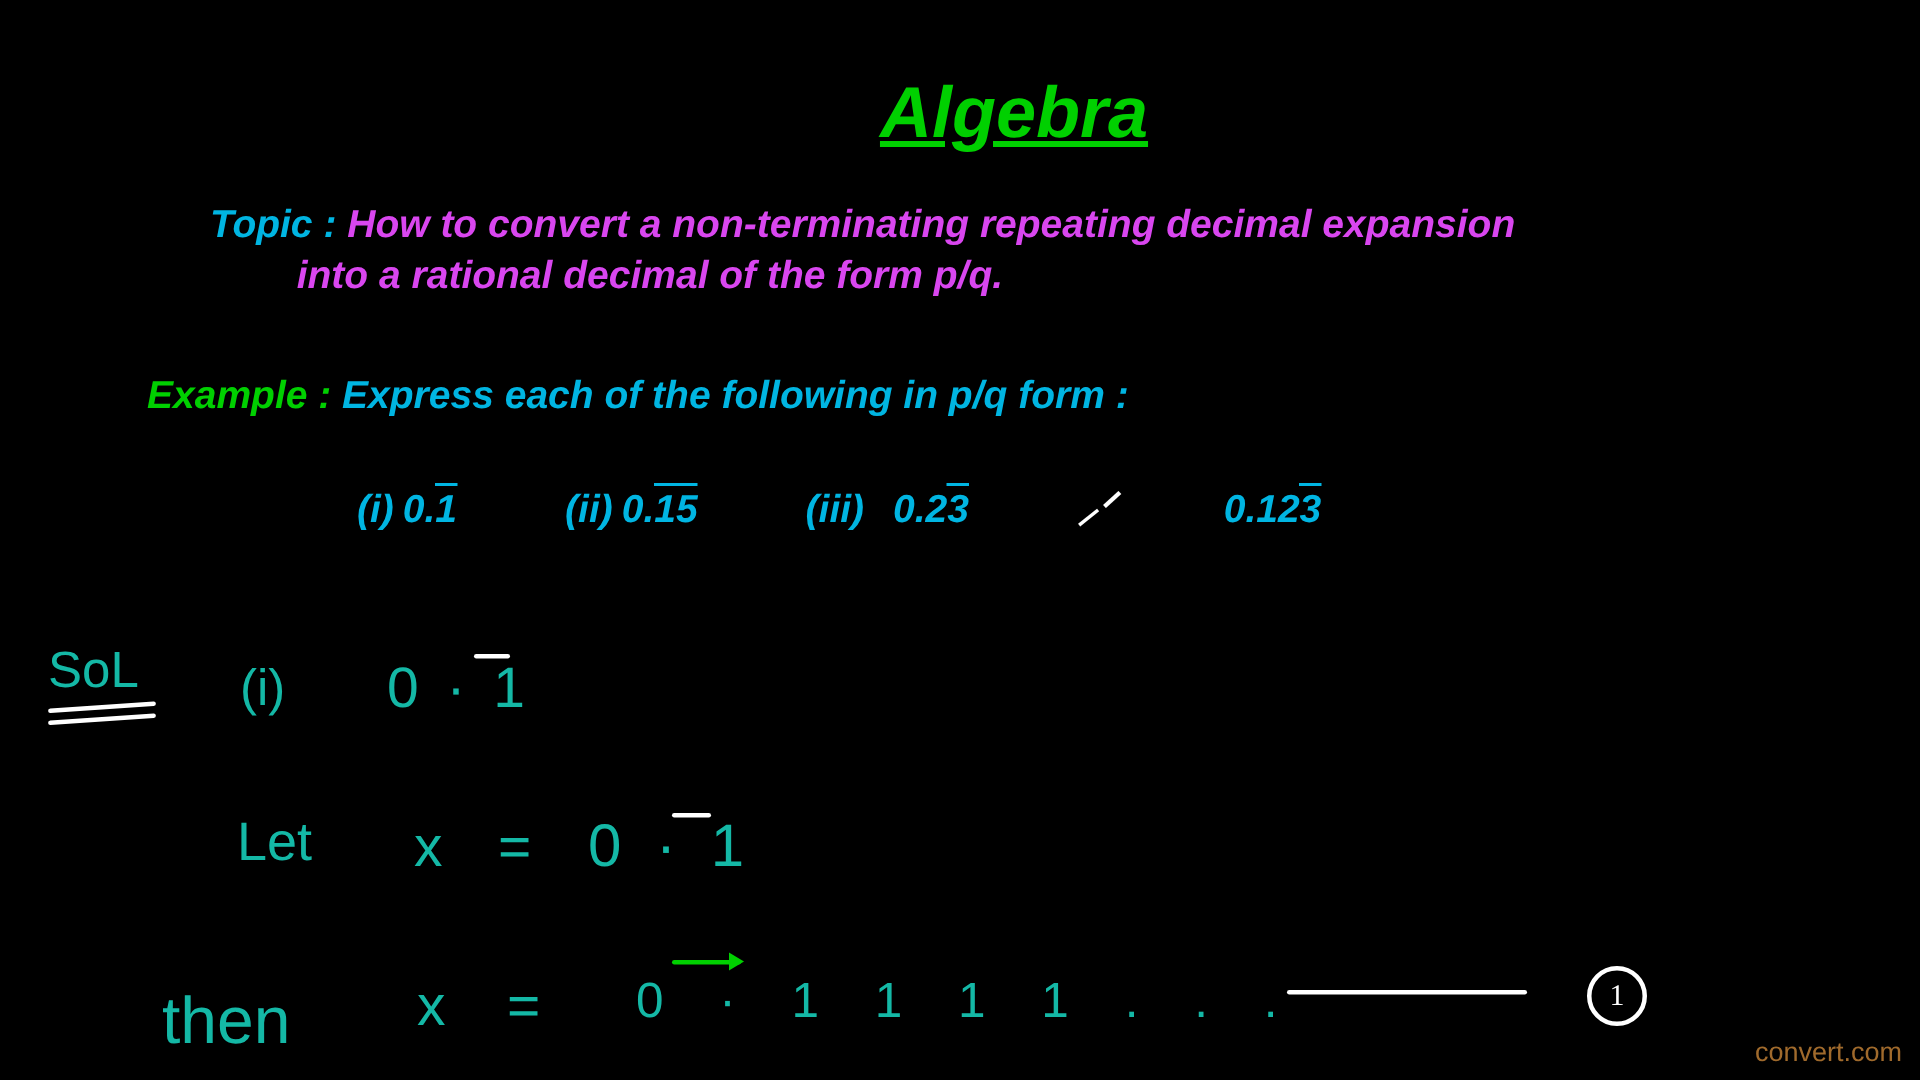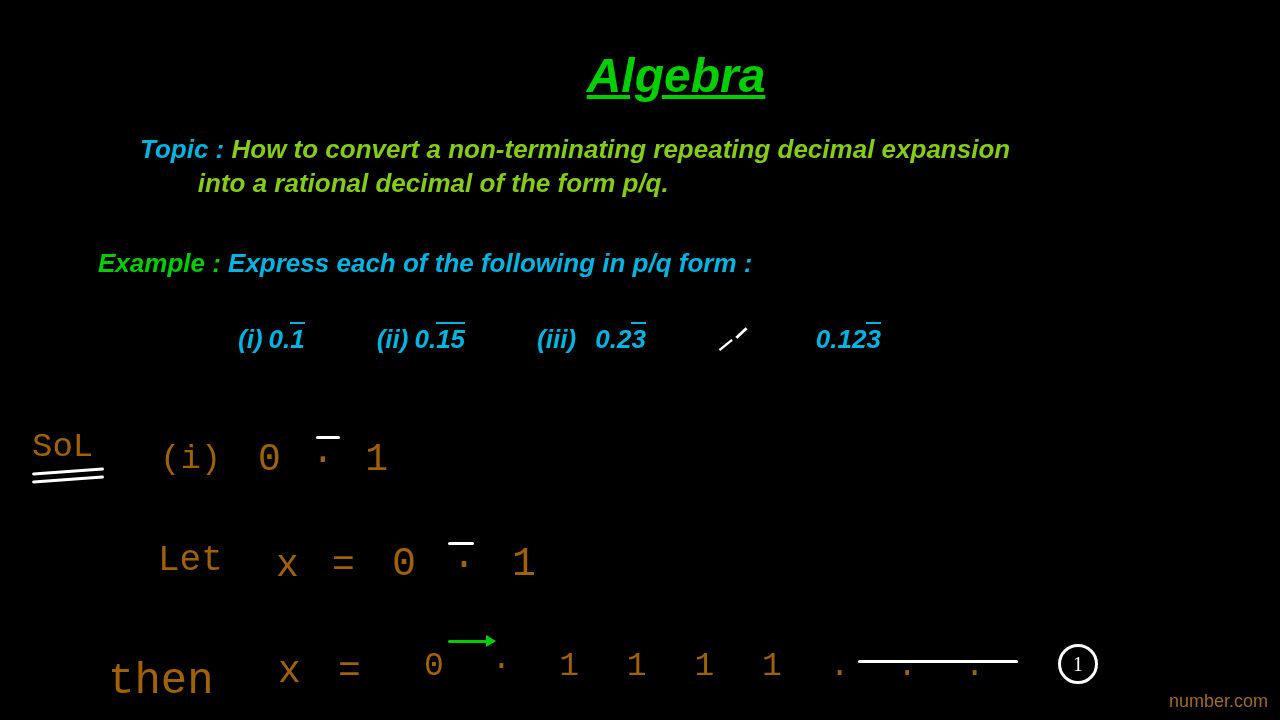--- a/index.html
+++ b/index.html
@@ -29,21 +29,21 @@
     position: absolute;
     top: 132px;
     left: 140px;
     color: #00b5e2;
     font-size: 26px;
     font-weight: bold;
     font-style: italic;
     line-height: 34px;
   }
   .topic-label { color: #00b5e2; }
-  .topic-text { color: #84cc16; }
+  .topic-text { color: #d946ef; }
   .example-line {
     position: absolute;
     top: 248px;
     left: 98px;
     font-size: 26px;
     font-weight: bold;
     font-style: italic;
   }
   .ex-label { color: #00d000; }
   .ex-text  { color: #00b5e2; }
@@ -74,22 +74,22 @@
     background: currentColor;
   }
   .cursor {
     color: #fff;
     font-family: 'Comic Sans MS', cursive;
     font-size: 28px;
   }
 
   
   .hw {
-    color: #a16207;
-    font-family: Liberation Mono, monospace;
+    color: #14b8a6;
+    font-family: Liberation Sans, sans-serif;
     position: absolute;
   }
   .sol {
     top: 428px;
     left: 32px;
     font-size: 34px;
   }
   .sol-under {
     position: absolute;
     top: 470px;
@@ -234,13 +234,13 @@
 
 <div class="hw hw-then">then</div>
 <div class="hw hw-x2">x</div>
 <div class="hw hw-eq2">=</div>
 <div class="hw hw-exp">0 · 1 1 1 1 . . .</div>
 <div class="arrow"></div>
 
 <div class="dash-line"></div>
 <div class="circled-one">1</div>
 
-<div class="watermark">number.com</div>
+<div class="watermark">convert.com</div>
 
 </body></html>

